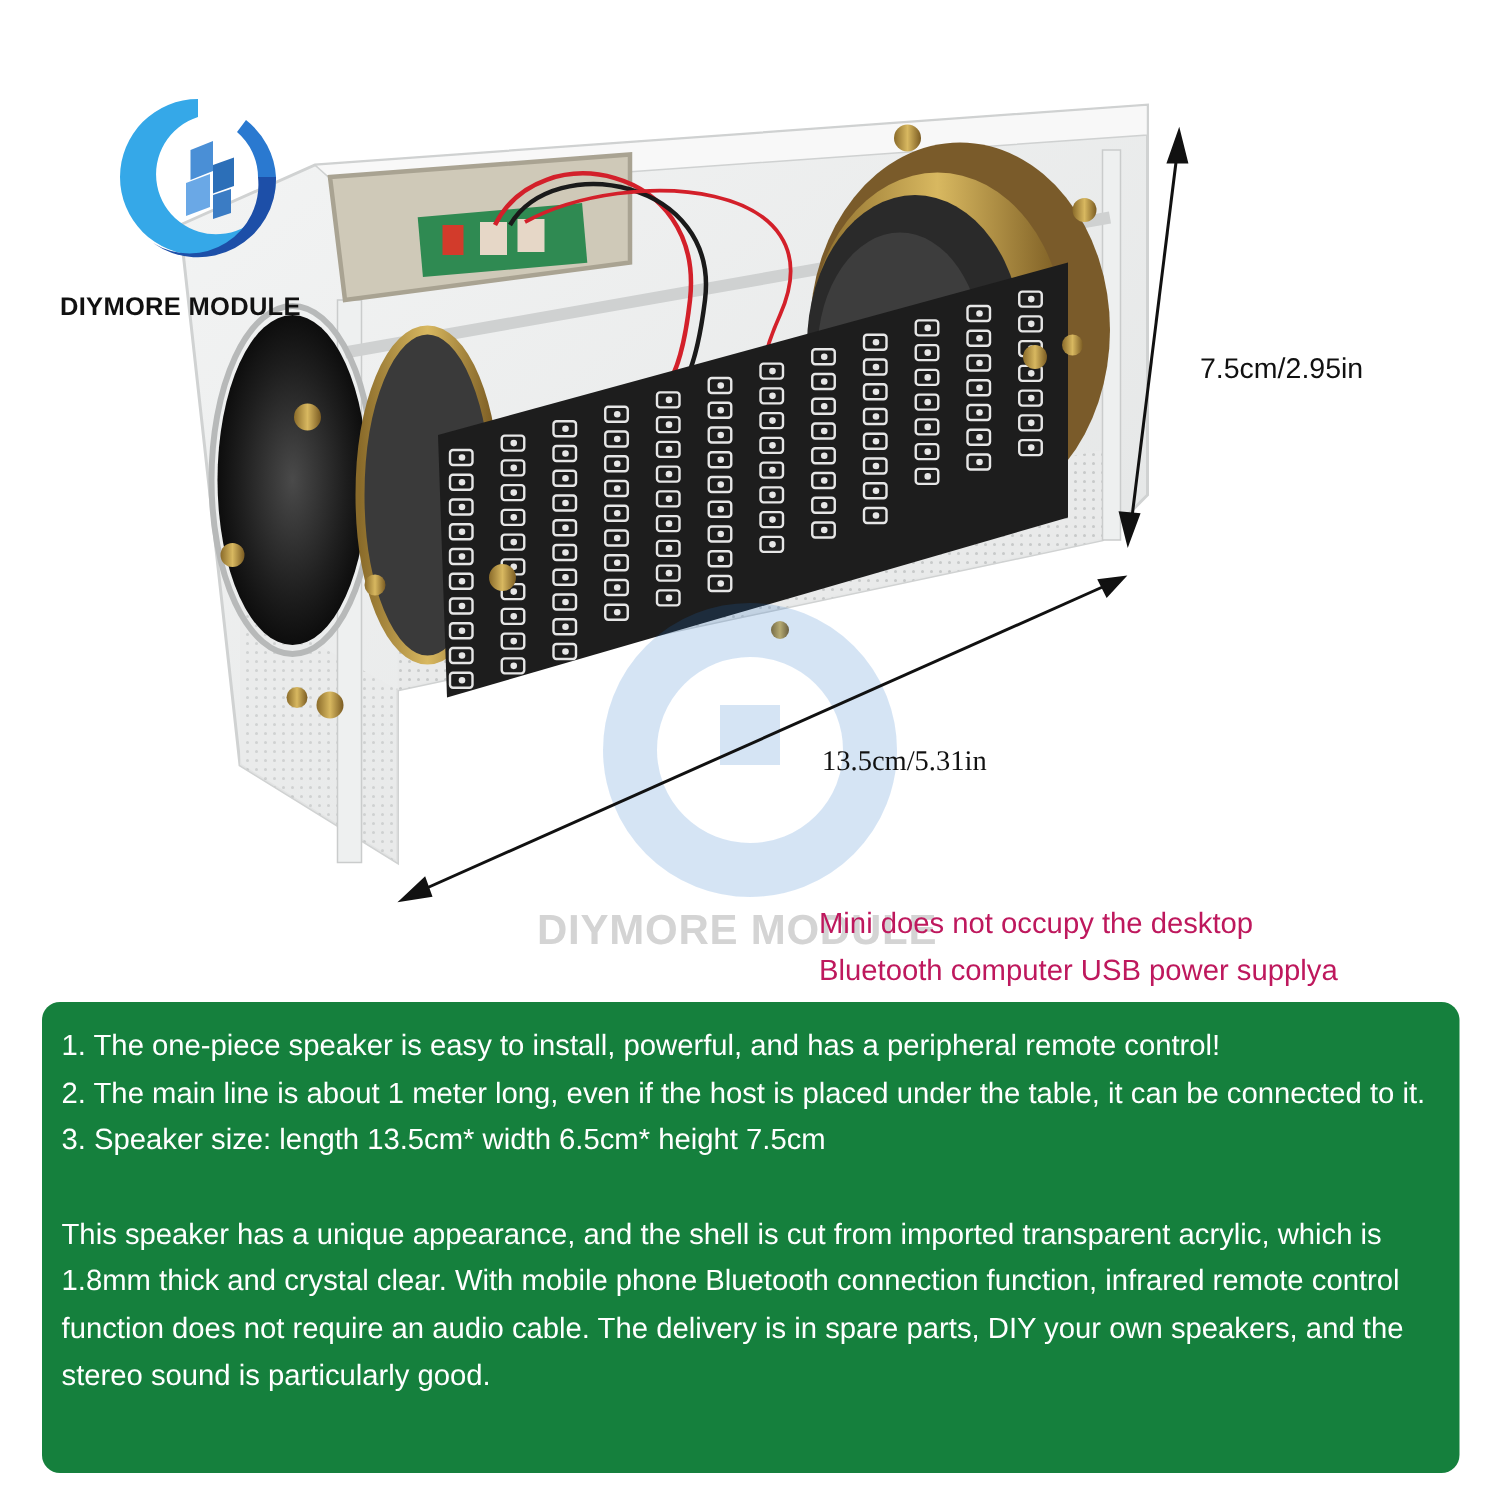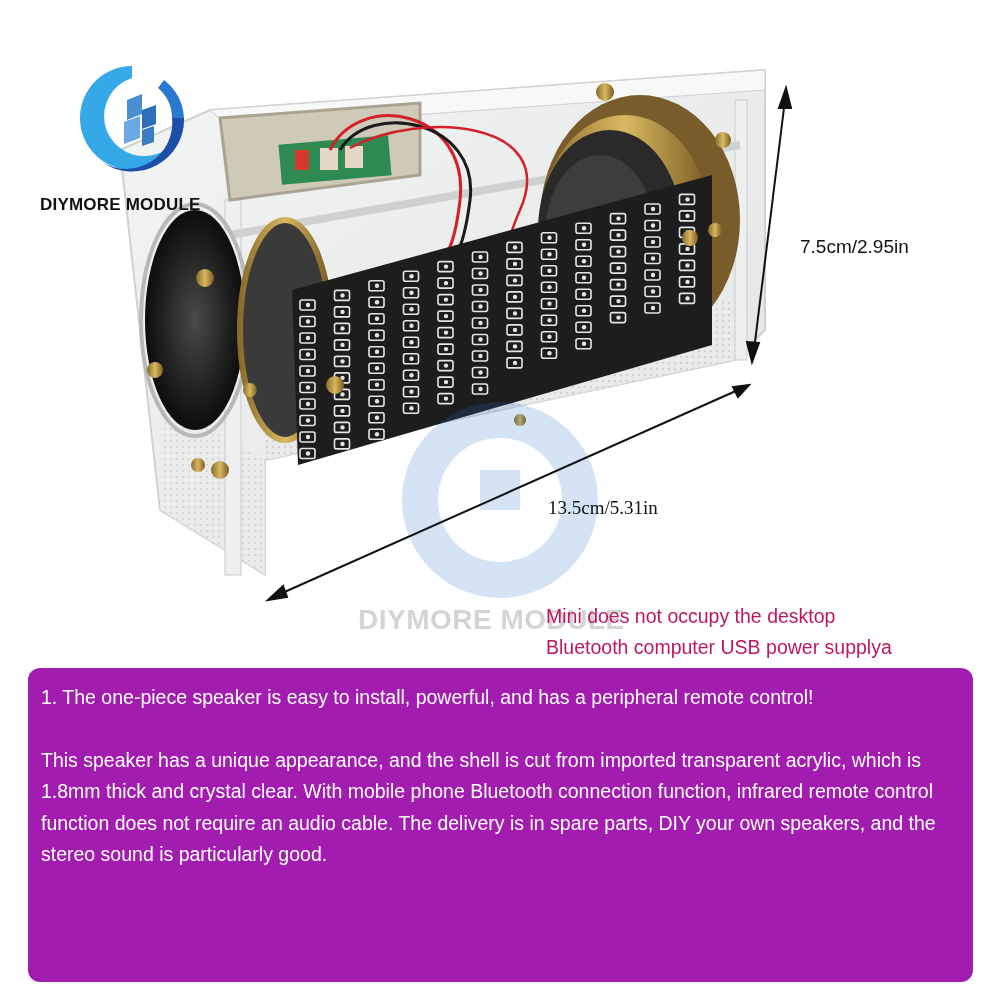--- a/index.html
+++ b/index.html
@@ -8,21 +8,21 @@
   .logo { left:72px; top:58px; width:120px; height:120px; }
   .brand { left:40px; top:195px; font-weight:bold; font-size:17px; color:#111; letter-spacing:0.2px; white-space:nowrap; }
   .product { left:0; top:0; width:1000px; height:660px; }
   .dim-label { font-size:19px; color:#111; white-space:nowrap; }
   .dim-h { left:780px; top:236px;margin-left:20px; }
   .dim-w { left:548px; top:497px;font-family:Liberation Serif, serif; }
   .wm-text { left:358px; top:604px; font-size:28px; font-weight:bold; color:#d4d4d4; letter-spacing:0.5px; white-space:nowrap; }
   .feature { left:546px; font-size:19.5px; color:#be185d; white-space:nowrap; }
   .feature.f1 { top:605px; }
   .feature.f2 { top:636px; }
-  .panel { left:28px; top:668px; width:945px; height:314px; background:#a21caf; border-radius:12px; }
+  .panel { left:28px; top:668px; width:945px; height:314px; background:#15803d; border-radius:12px; }
   .panel-inner { position:absolute; left:13px; top:14px; right:8px; color:#ffffff; font-size:19.5px; line-height:31.5px; }
   .panel-inner p { margin:0; }
   .panel-inner .gap { height:31px; }
 </style>
 </head>
 <body>
 
 <svg class="abs product" viewBox="0 0 1000 660" xmlns="http://www.w3.org/2000/svg">
   <defs>
     <linearGradient id="acrylic" x1="0" y1="0" x2="1" y2="1">
@@ -335,16 +335,18 @@
 <div class="abs dim-label dim-w">13.5cm/5.31in</div>
 
 <div class="abs wm-text">DIYMORE MODULE</div>
 
 <div class="abs feature f1">Mini does not occupy the desktop</div>
 <div class="abs feature f2">Bluetooth computer USB power supplya</div>
 
 <div class="abs panel">
   <div class="panel-inner">
     <p>1. The one-piece speaker is easy to install, powerful, and has a peripheral remote control!</p>
+    <p>2. The main line is about 1 meter long, even if the host is placed under the table, it can be connected to it.</p>
+    <p>3. Speaker size: length 13.5cm* width 6.5cm* height 7.5cm</p>
     <div class="gap"></div>
     <p>This speaker has a unique appearance, and the shell is cut from imported transparent acrylic, which is 1.8mm thick and crystal clear. With mobile phone Bluetooth connection function, infrared remote control function does not require an audio cable. The delivery is in spare parts, DIY your own speakers, and the stereo sound is particularly good.</p>
   </div>
 </div>
 
 </body></html>

